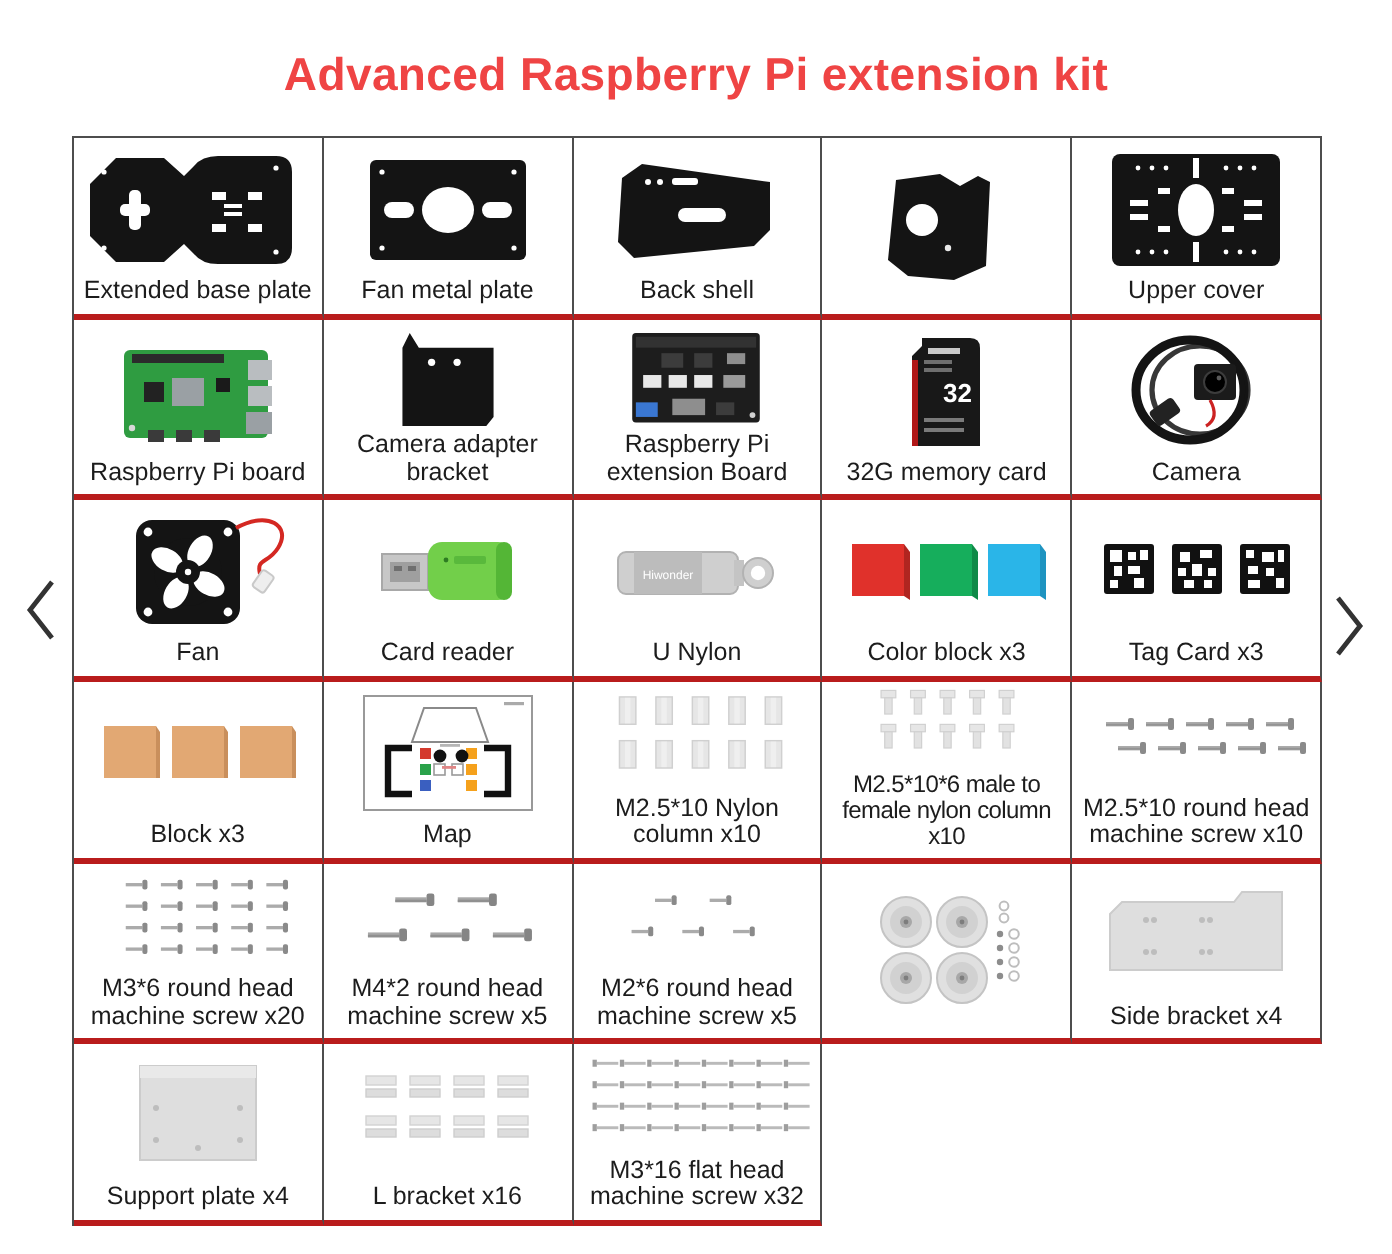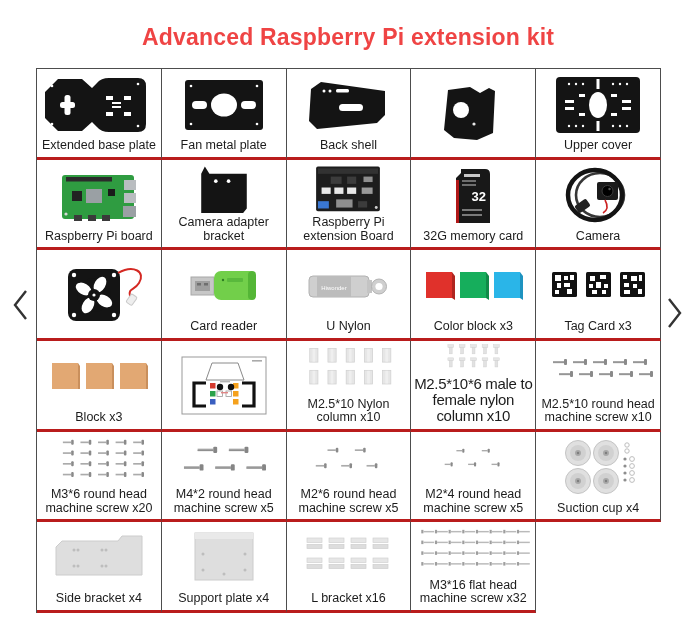--- a/index.html
+++ b/index.html
@@ -11,21 +11,21 @@
     display:grid;grid-template-columns:repeat(5,1fr);grid-template-rows:repeat(6,1fr);
     border-top:1px solid #4d4d4d;border-left:1px solid #4d4d4d;box-sizing:border-box;}
   .cell{border-right:1px solid #4d4d4d;border-bottom:3px solid #b91c1c;
     box-sizing:border-box;display:flex;flex-direction:column;align-items:center;
     overflow:hidden;background:#fff;}
   .cell.empty{border:none;}
   .art{flex:1 1 auto;min-height:0;width:100%;display:flex;align-items:center;justify-content:center;padding-top:2px;}
   .art svg{max-height:100%;}
   .label{flex:0 0 auto;width:100%;text-align:center;font-size:12.5px;line-height:1.08;
     color:#1c1c1c;padding:0 1px 4px;box-sizing:border-box;}
-  .label.sm{font-size:15px;letter-spacing:-.3px;}
+  .label.sm{font-size:12px;letter-spacing:-.3px;}
   .nav{position:absolute;width:24px;height:36px;cursor:pointer;}
   .nav svg{display:block;}
   .nav.prev{left:9px;top:287px;}
   .nav.next{left:662px;top:295px;}
 </style>
 </head>
 <body>
 
 <svg width="0" height="0" style="position:absolute">
   <defs>
@@ -281,20 +281,21 @@
           <circle cx="34" cy="11" r="2.2" fill="#fff"></circle>
             <circle cx="74" cy="11" r="2.2" fill="#fff"></circle>
           <circle cx="34" cy="51" r="2.2" fill="#fff"></circle>
             <circle cx="74" cy="51" r="2.2" fill="#fff"></circle>
           <path d="M78 9 C 94 0 106 8 99 19 C 94 27 88 24 90 32" stroke="#d42822" stroke-width="2" fill="none"></path>
           <g transform="rotate(35 92 36)">
               <rect x="88" y="31" width="7" height="10" rx="1.5" fill="#eee" stroke="#c9c9c9"></rect>
             </g>
         </svg>
       </div>
+      <div class="label">Fan</div>
     </div>
 
     <div class="cell">
       <div class="art">
         <svg width="118" height="62" viewBox="0 0 118 62">
           <rect x="26" y="22" width="23" height="18" fill="#c7c7c7" stroke="#a8a8a8"></rect>
           <rect x="30" y="26" width="15" height="10" fill="#9f9f9f"></rect>
           <rect x="32" y="28" width="4" height="2.5" fill="#6f6f6f"></rect>
             <rect x="39" y="28" width="4" height="2.5" fill="#6f6f6f"></rect>
           <rect x="49" y="16" width="42" height="29" rx="7" fill="#72cf4a"></rect>
@@ -401,20 +402,21 @@
           <rect x="68" y="28" width="5.5" height="5.5" fill="#f5a11c"></rect>
           <rect x="61" y="36" width="5.5" height="5.5" fill="#fff" stroke="#999" stroke-width="0.8"></rect>
           <rect x="68" y="36" width="5.5" height="5.5" fill="#f5a11c"></rect>
           <rect x="68" y="44" width="5.5" height="5.5" fill="#f5a11c"></rect>
           <circle cx="55" cy="32" r="3.2" fill="#111"></circle>
             <circle cx="66" cy="32" r="3.2" fill="#111"></circle>
           <rect x="55" y="26" width="10" height="1.4" fill="#b5b5b5"></rect>
           <rect x="56" y="37" width="7" height="1.4" fill="#e08585"></rect>
         </svg>
       </div>
+      <div class="label">Map</div>
     </div>
 
     <div class="cell">
       <div class="art">
         <svg width="118" height="60" viewBox="0 0 118 60">
           <use href="#nylon-col" x="17" y="6"></use>
             <use href="#nylon-col" x="37" y="6"></use>
             <use href="#nylon-col" x="57" y="6"></use>
             <use href="#nylon-col" x="77" y="6"></use>
             <use href="#nylon-col" x="97" y="6"></use>
@@ -511,53 +513,40 @@
           <use href="#screw-sm" x="38" y="14"></use>
             <use href="#screw-sm" x="66" y="14"></use>
           <use href="#screw-sm" x="26" y="30"></use>
             <use href="#screw-sm" x="52" y="30"></use>
             <use href="#screw-sm" x="78" y="30"></use>
         </svg>
       </div>
       <div class="label">M2*6 round head machine screw x5</div>
     </div>
 
-    <div class="cell">
-      <div class="art">
-        <svg width="118" height="56" viewBox="0 0 118 56">
-          <use href="#screw-xs" x="42" y="15"></use>
-            <use href="#screw-xs" x="68" y="15"></use>
-          <use href="#screw-xs" x="30" y="29"></use>
-            <use href="#screw-xs" x="54" y="29"></use>
-            <use href="#screw-xs" x="78" y="29"></use>
-        </svg>
-      </div>
-      <div class="label">M2*4 round head machine screw x5</div>
-    </div>
 
     <div class="cell">
       <div class="art">
         <svg width="118" height="60" viewBox="0 0 118 60">
           <use href="#suction" x="26" y="2"></use>
             <use href="#suction" x="54" y="2"></use>
           <use href="#suction" x="26" y="30"></use>
             <use href="#suction" x="54" y="30"></use>
           <circle cx="88" cy="7" r="2.2" fill="none" stroke="#bdbdbd" stroke-width="1"></circle>
           <circle cx="88" cy="13" r="2.2" fill="none" stroke="#bdbdbd" stroke-width="1"></circle>
           <circle cx="86" cy="21" r="1.6" fill="#8d8d8d"></circle>
             <circle cx="93" cy="21" r="2.4" fill="none" stroke="#bdbdbd" stroke-width="1"></circle>
           <circle cx="86" cy="28" r="1.6" fill="#8d8d8d"></circle>
             <circle cx="93" cy="28" r="2.4" fill="none" stroke="#bdbdbd" stroke-width="1"></circle>
           <circle cx="86" cy="35" r="1.6" fill="#8d8d8d"></circle>
             <circle cx="93" cy="35" r="2.4" fill="none" stroke="#bdbdbd" stroke-width="1"></circle>
           <circle cx="86" cy="42" r="1.6" fill="#8d8d8d"></circle>
             <circle cx="93" cy="42" r="2.4" fill="none" stroke="#bdbdbd" stroke-width="1"></circle>
         </svg>
       </div>
-      <div class="label">Suction cup x4</div>
     </div>
 
     <div class="cell">
       <div class="art">
         <svg width="118" height="60" viewBox="0 0 118 60">
           <path d="M16 19 L22 13 H78 L82 8 H102 V47 H16 Z" fill="#dedede" stroke="#cccccc"></path>
           <circle cx="34" cy="22" r="1.5" fill="#bdbdbd"></circle>
             <circle cx="38" cy="22" r="1.5" fill="#bdbdbd"></circle>
           <circle cx="62" cy="22" r="1.5" fill="#bdbdbd"></circle>
             <circle cx="66" cy="22" r="1.5" fill="#bdbdbd"></circle>

